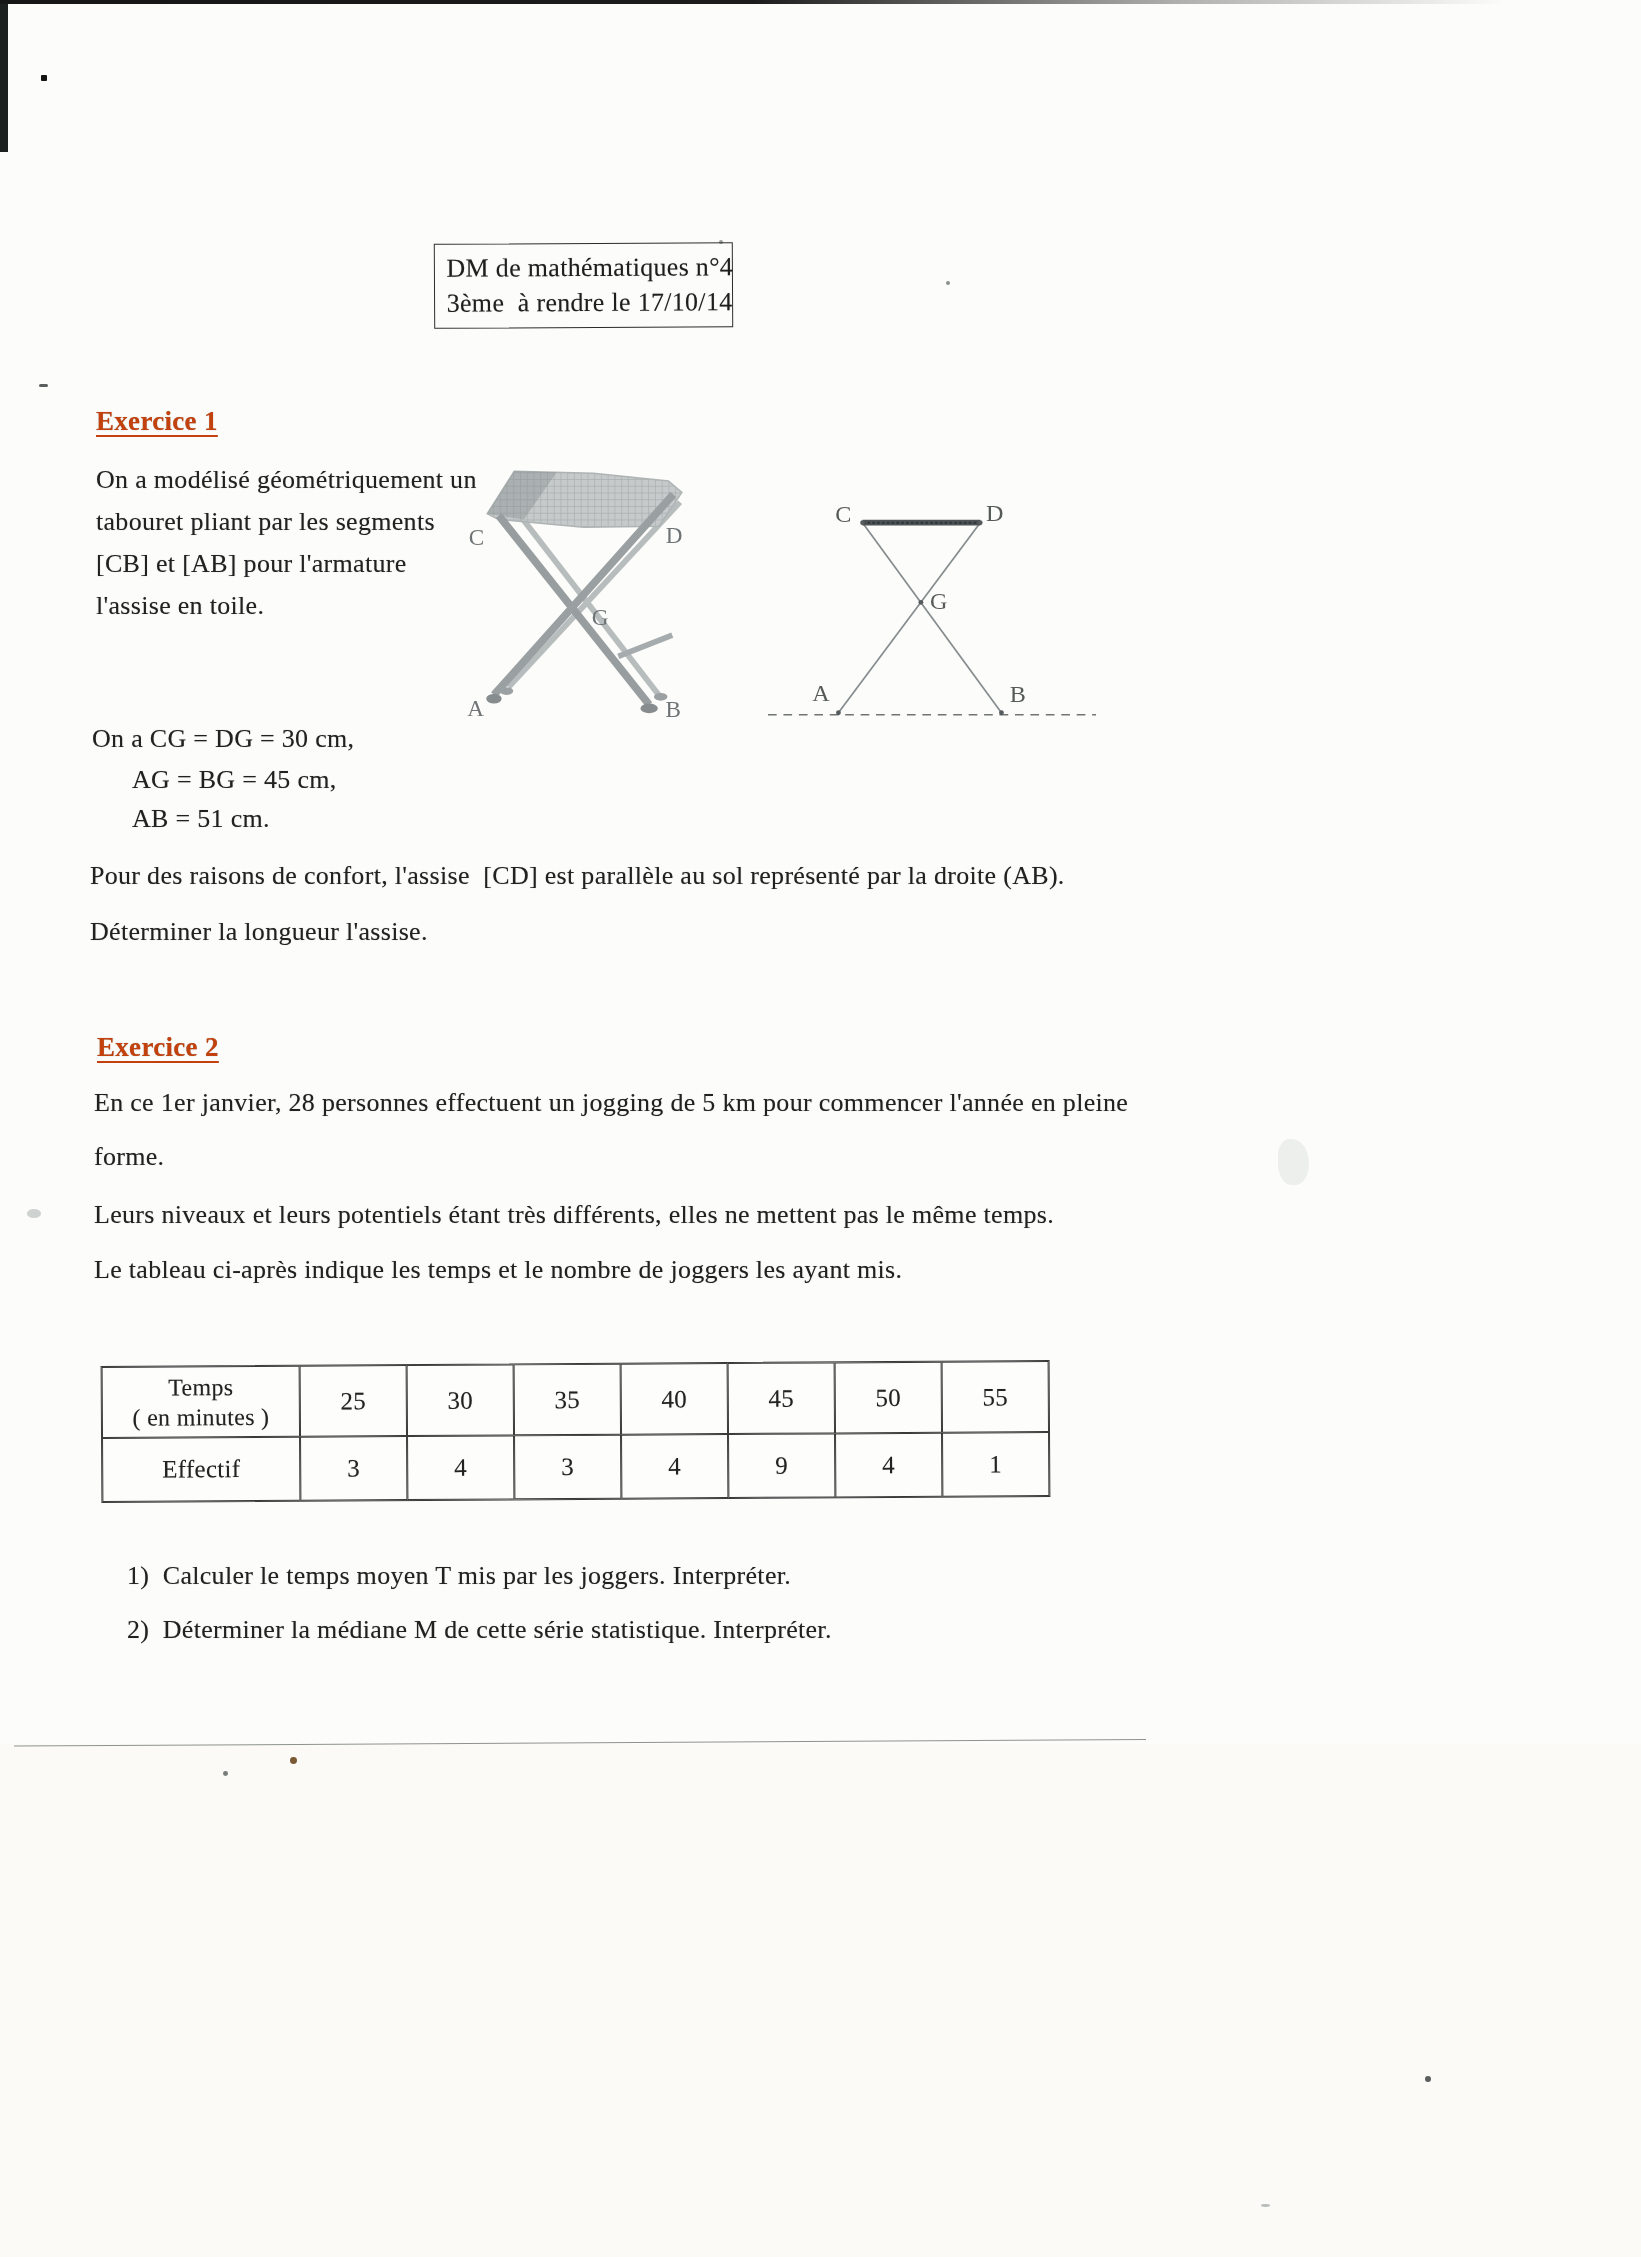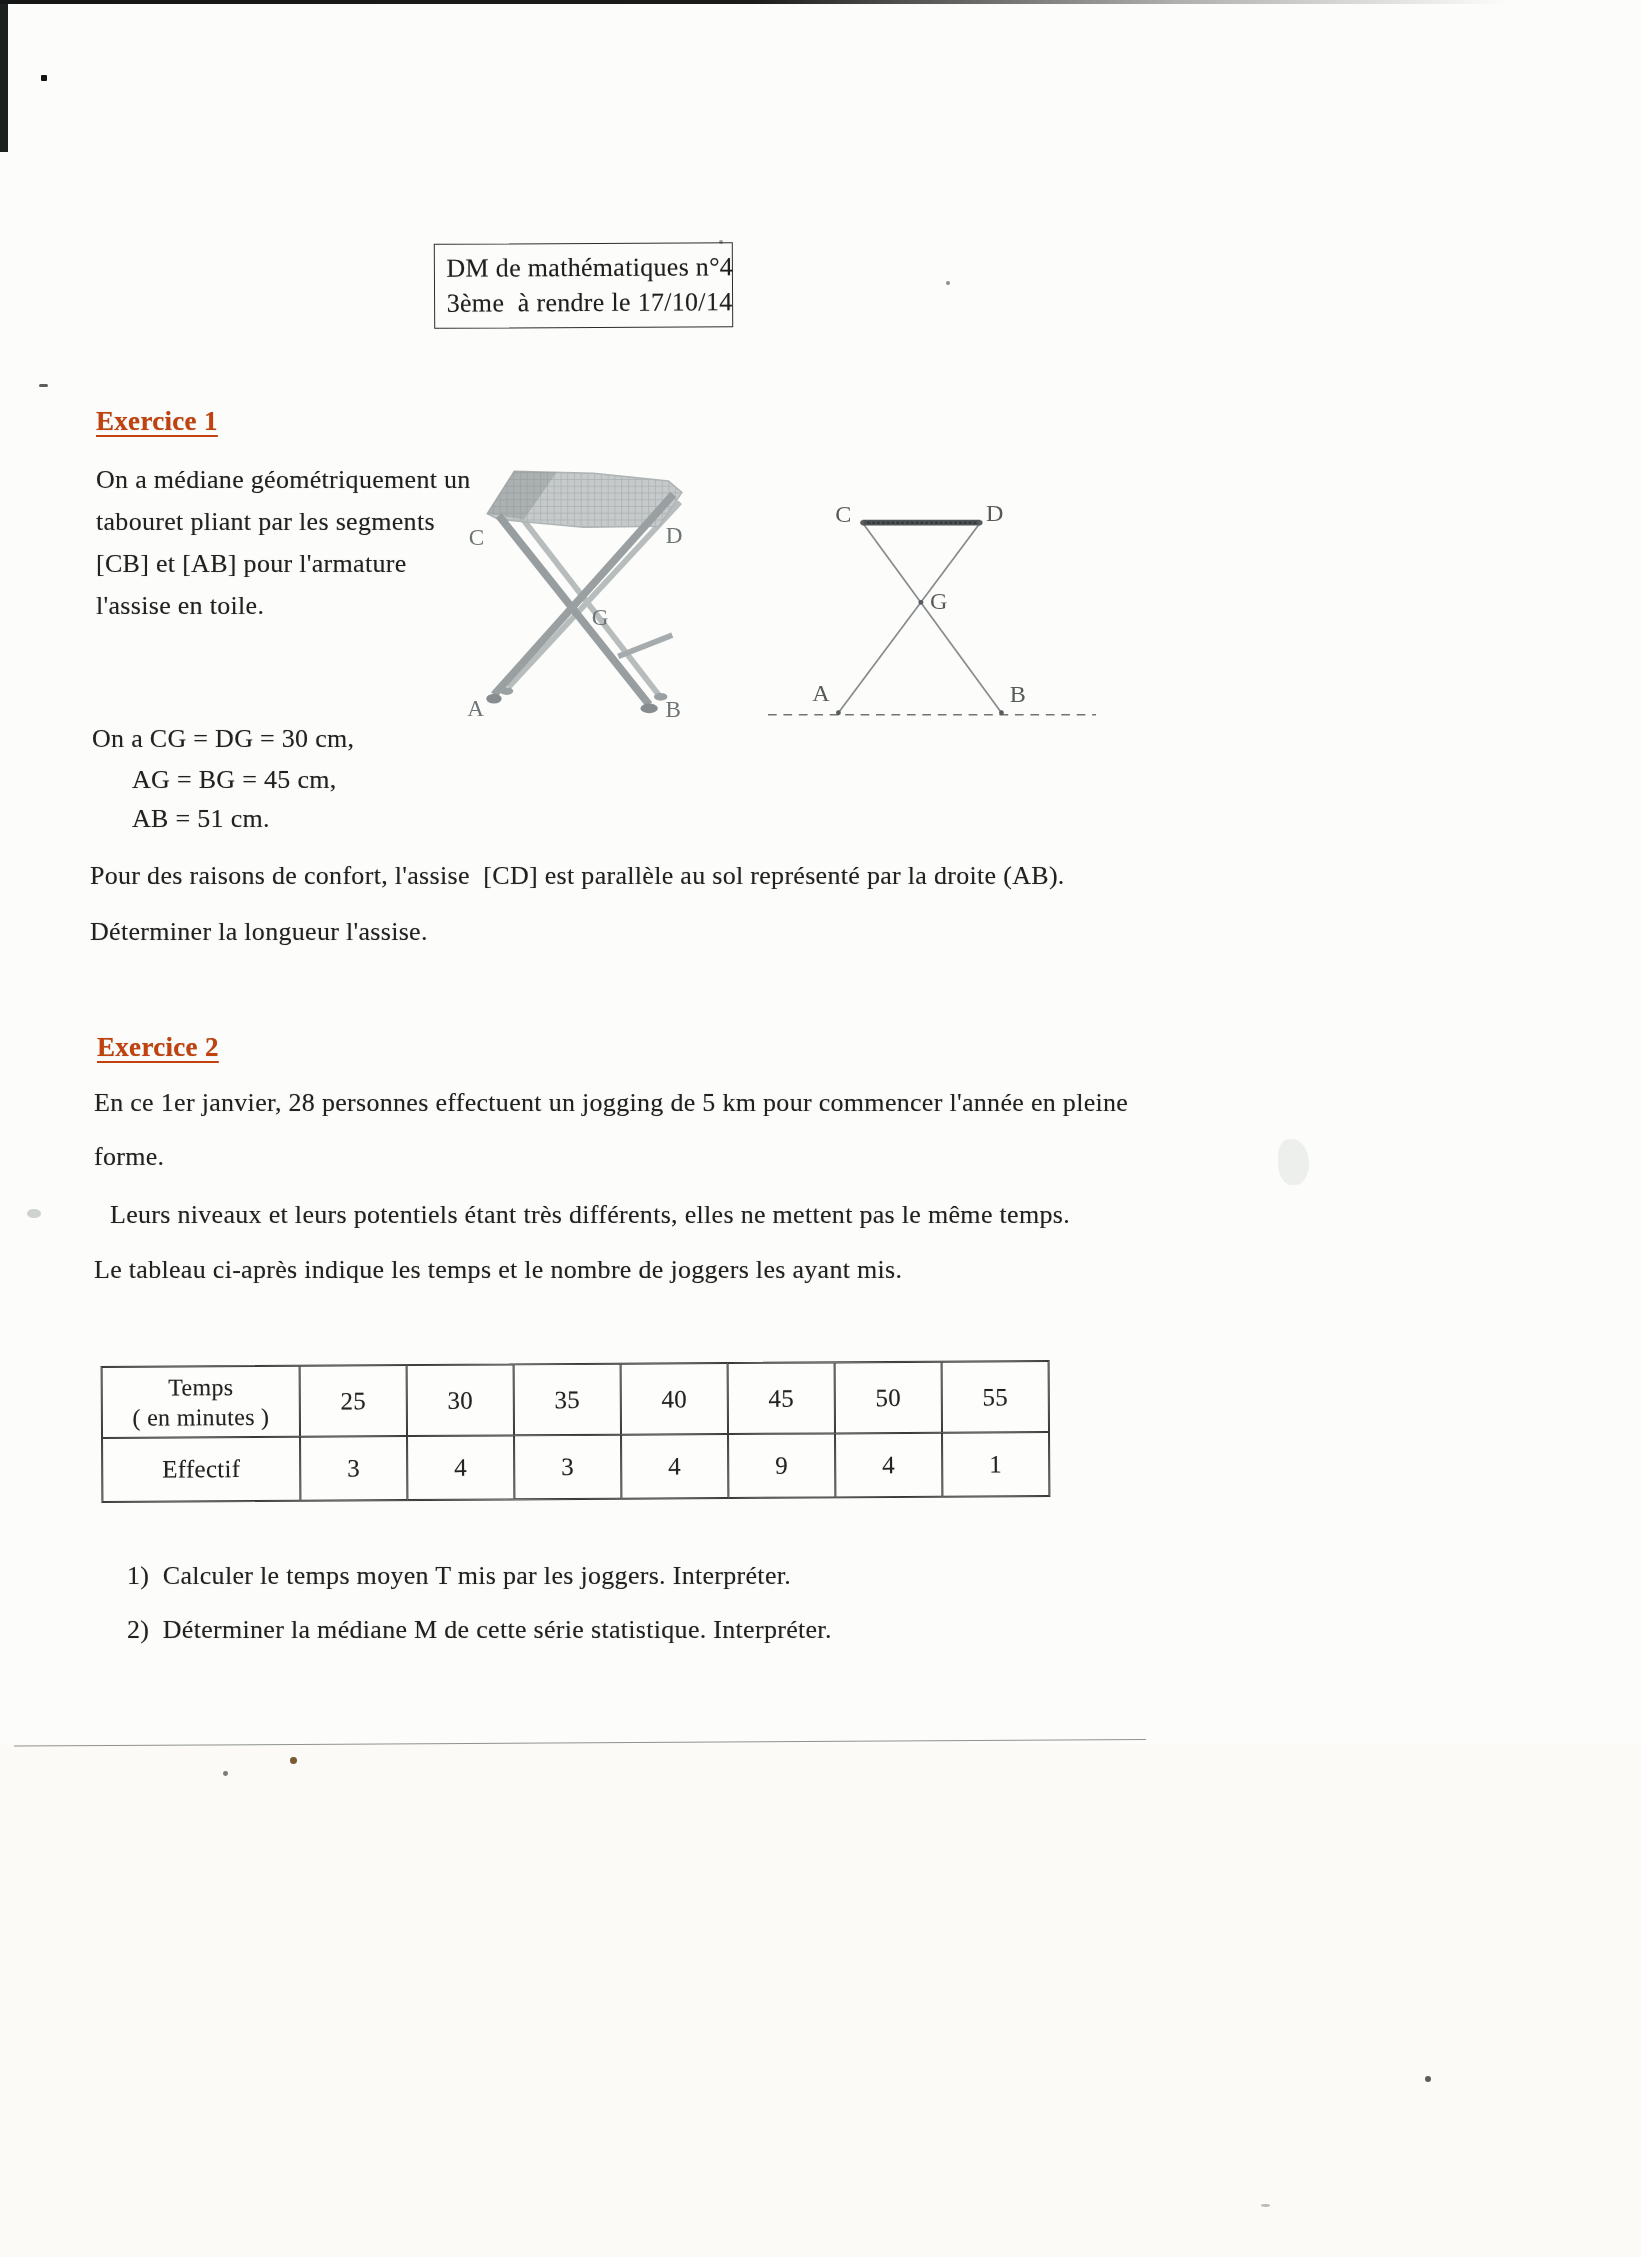--- a/index.html
+++ b/index.html
@@ -77,21 +77,21 @@
 <div class="abs speck" style="left:1261px;top:2204px;width:8.7px;height:2.9px;background:#b8bcba;"></div>
 
 <div class="abs title-box">
   <div>DM de mathématiques n°4</div>
   <div>3ème &nbsp;à rendre le 17/10/14</div>
 </div>
 
 <div class="abs ex-title" style="left:96px;top:406px;">Exercice 1</div>
 
 <div class="abs txt intro" style="left:96px;top:459px;width:415px;">
-  <div>On a médiane géométriquement un</div>
+  <div>On a modélisé géométriquement un</div>
   <div>tabouret pliant par les segments</div>
   <div>[CB] et [AB] pour l'armature</div>
   <div>l'assise en toile.</div>
 </div>
 
 <svg class="abs" style="left:439px;top:452px;" width="294" height="294" viewBox="0 0 305 305">
   <defs>
     <pattern id="fabric" width="7" height="7" patternUnits="userSpaceOnUse">
       <rect width="7" height="7" fill="#c6caca"></rect>
       <path d="M0 0H7M0 0V7" stroke="#a9aeae" stroke-width="1.4"></path>
@@ -146,21 +146,21 @@
 <div class="abs txt" style="left:92px;top:722px;">On a CG = DG = 30 cm,</div>
 <div class="abs txt" style="left:132px;top:763px;">AG = BG = 45 cm,</div>
 <div class="abs txt" style="left:132px;top:802px;">AB = 51 cm.</div>
 
 <div class="abs txt" style="left:90px;top:859px;">Pour des raisons de confort, l'assise &nbsp;[CD] est parallèle au sol représenté par la droite (AB).</div>
 <div class="abs txt" style="left:90px;top:915px;">Déterminer la longueur l'assise.</div>
 
 <div class="abs ex-title" style="left:97px;top:1032px;">Exercice 2</div>
 <div class="abs txt" style="left:94px;top:1086px;">En ce 1er janvier, 28 personnes effectuent un jogging de 5 km pour commencer l'année en pleine</div>
 <div class="abs txt" style="left:94px;top:1140px;font-family:Liberation Serif, serif;">forme.</div>
-<div class="abs txt" style="left:94px;top:1198px;margin-left:16px;">Leurs niveaux et leurs potentiels étant très différents, elles ne mettent pas le même temps.</div>
+<div class="abs txt" style="left:94px;top:1198px;">Leurs niveaux et leurs potentiels étant très différents, elles ne mettent pas le même temps.</div>
 <div class="abs txt" style="left:94px;top:1253px;text-align:center;">Le tableau ci-après indique les temps et le nombre de joggers les ayant mis.</div>
 
 <div class="abs stats-table">
   <div class="t-cell t-head">
     <div>Temps</div>
     <div>( en minutes )</div>
   </div>
   <div class="t-cell">25</div>
   <div class="t-cell">30</div>
   <div class="t-cell">35</div>

